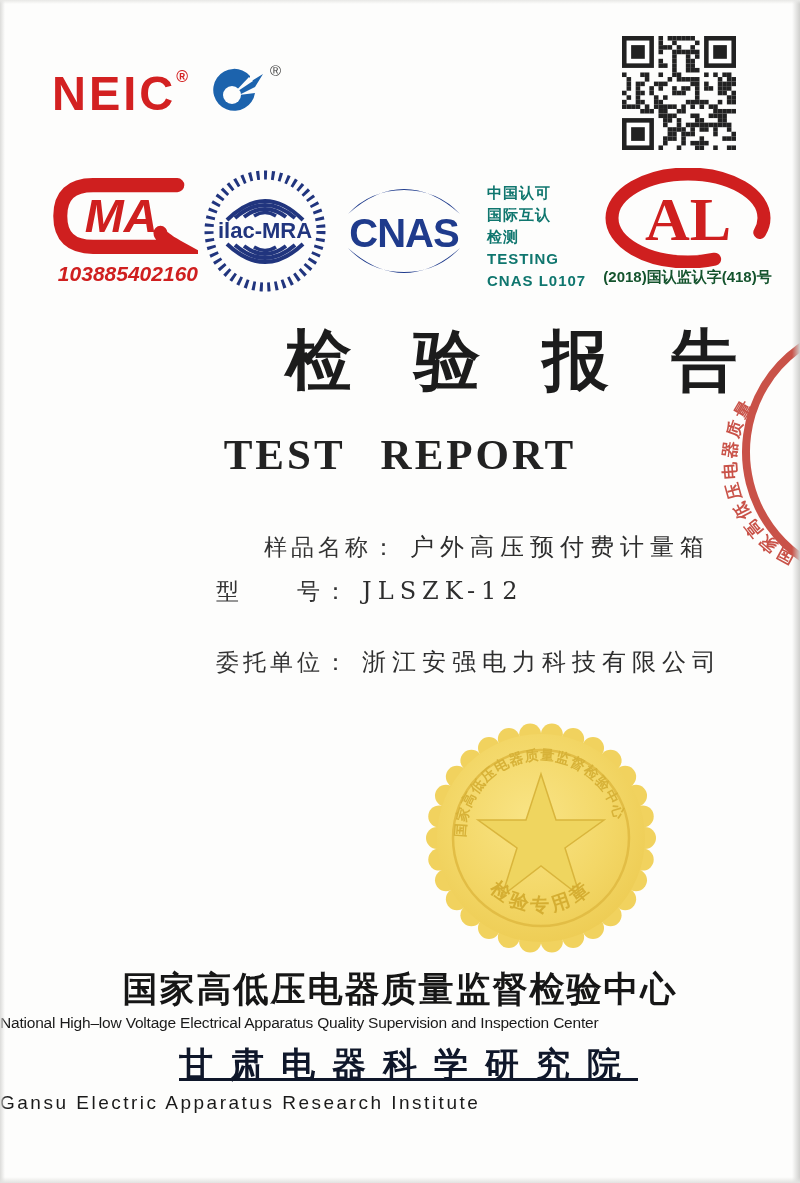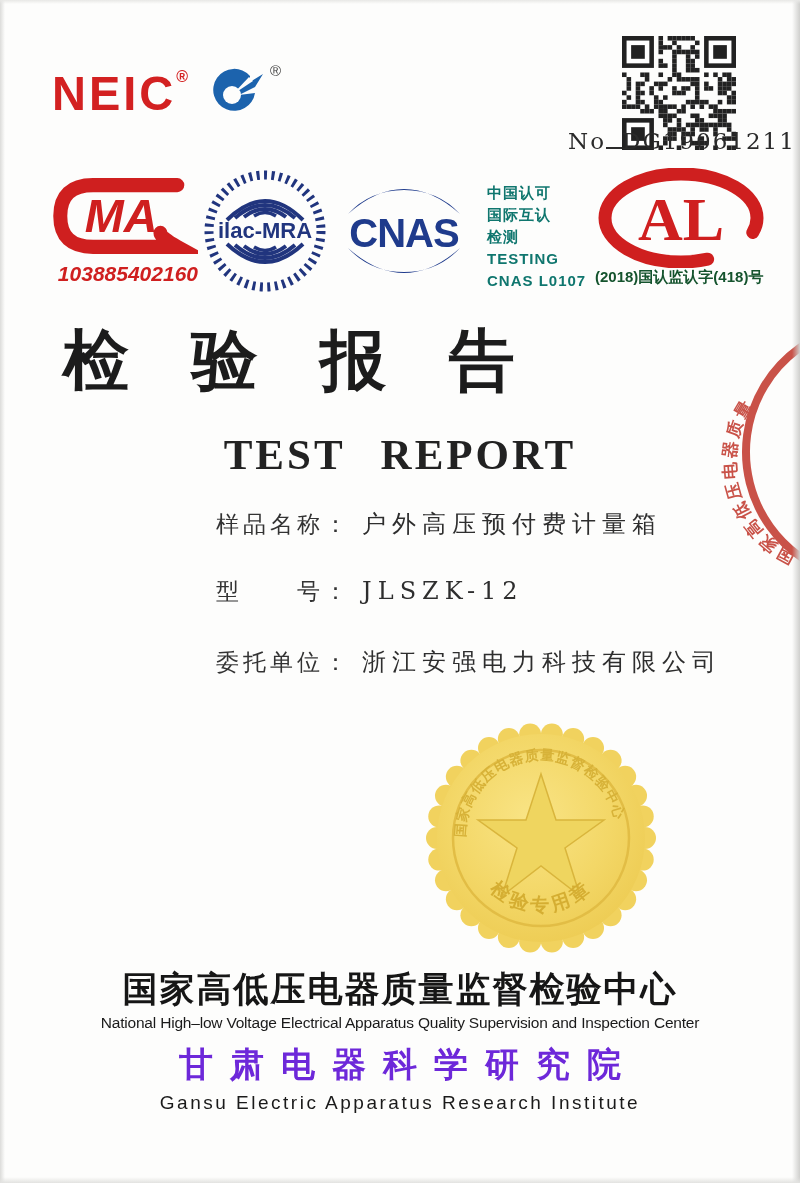--- a/index.html
+++ b/index.html
@@ -24,51 +24,51 @@
           font-size:23px;color:#2a2a2a;letter-spacing:2px;white-space:nowrap;}
   .idline .gap{display:inline-block;width:16px;border-bottom:2px solid #2a2a2a;height:18px;}
 
   
   .cma{position:absolute;left:48px;top:172px;width:150px;text-align:right;}
   .cma-num{margin-top:-2px;color:#cf1f1f;font-weight:700;font-style:italic;font-size:21px;letter-spacing:0;}
   .ilac{position:absolute;left:202px;top:168px;text-align:right;}
   .cnas{position:absolute;left:340px;top:178px;}
   .cnas-text{position:absolute;left:487px;top:182px;color:#0f766e;font-weight:700;
              font-size:15px;line-height:22px;letter-spacing:1px;}
-  .cal{position:absolute;left:595px;top:168px;width:185px;text-align:left;}
+  .cal{position:absolute;left:595px;top:168px;width:185px;text-align:center;}
   .cal-num{margin-top:-4px;color:#14532d;font-weight:700;font-size:15px;letter-spacing:0;white-space:nowrap;}
 
   
-  .title-zh{position:absolute;left:0;top:316px;width:100%;text-align:left;font-size:66px;
+  .title-zh{position:absolute;left:0;top:316px;width:100%;text-align:right;font-size:66px;
             font-weight:700;color:#1c1c1c;letter-spacing:0.95em;text-indent:0.95em;
             font-family:"Liberation Sans",sans-serif;}
   .title-en{position:absolute;left:0;top:430px;width:100%;text-align:center;
             font-family:"Liberation Serif","DejaVu Serif",serif;font-weight:700;font-size:43px;
             color:#222;letter-spacing:3px;word-spacing:22px;}
 
   
   .field{position:absolute;left:216px;white-space:nowrap;font-family:"DejaVu Serif",serif;}
   .field .lab{font-size:23px;color:#333;letter-spacing:4px;}
   .field .val{font-size:24px;color:#2e2e2e;letter-spacing:6px;margin-left:6px;}
-  .f0{top:508px;} .f1{top:576px;} .f2{top:646px;}
+  .f0{top:531px;margin-left:48px;} .f1{top:576px;} .f2{top:646px;}
 
   
   .gold-seal{position:absolute;left:419px;top:716px;width:244px;height:244px;}
 
   
   .red-stamp{position:absolute;left:694px;top:312px;width:106px;height:280px;}
 
   
   .org-zh{position:absolute;left:0;top:966px;width:100%;text-align:center;font-size:35px;
           font-weight:700;color:#161616;letter-spacing:2px;}
-  .org-en{position:absolute;left:0;top:1014px;width:100%;text-align:center;font-size:15.5px;
+  .org-en{position:absolute;left:0;top:1014px;width:100%;text-align:left;font-size:15.5px;
           color:#1a1a1a;font-weight:500;letter-spacing:-0.2px;}
   .inst-zh{position:absolute;left:0;top:1042px;width:100%;text-align:center;font-size:34px;
-           font-weight:700;color:#6d28d9;letter-spacing:0.5em;text-indent:0.5em;}
-  .inst-en{position:absolute;left:0;top:1092px;width:100%;text-align:center;font-size:19px;
+           font-weight:700;color:#0f172a;letter-spacing:0.5em;text-indent:0.5em;text-decoration:underline;}
+  .inst-en{position:absolute;left:0;top:1092px;width:100%;font-size:19px;
            color:#1a1a1a;font-weight:500;letter-spacing:2.5px;}
 </style>
 </head>
 <body>
 
 <div class="page">
 
   <div class="neic"><span>NEIC</span><span class="reg">®</span></div>
 
   <div class="glogo">
@@ -293,23 +293,20 @@
       <rect x="0" y="0" width="35" height="35" fill="#222"></rect>
       <rect x="5" y="5" width="25" height="25" fill="#fff"></rect>
       <rect x="10" y="10" width="15" height="15" fill="#222"></rect>
       <rect x="90" y="0" width="35" height="35" fill="#222"></rect>
       <rect x="95" y="5" width="25" height="25" fill="#fff"></rect>
       <rect x="100" y="10" width="15" height="15" fill="#222"></rect>
       <rect x="0" y="90" width="35" height="35" fill="#222"></rect>
       <rect x="5" y="95" width="25" height="25" fill="#fff"></rect>
       <rect x="10" y="100" width="15" height="15" fill="#222"></rect>
     </svg>
-  <div class="idline">
-    <span>No</span><span class="gap"></span><span>DG19061211</span>
-  </div>
 
   <div class="cma">
     <svg width="150" height="88" viewBox="0 0 160 94">
       <path d="M138 14 H48 Q13 14 13 47 Q13 80 48 80 H138 Q120 70 120 65" fill="none" stroke="#cf1f1f" stroke-width="15" stroke-linecap="round"></path>
       <text x="78" y="64" text-anchor="middle" font-size="50" font-weight="bold" font-style="italic" fill="#cf1f1f" font-family="Liberation Sans, sans-serif">MA</text>
     </svg>
     <div class="cma-num">103885402160</div>
   </div>
 
   <div class="ilac">

